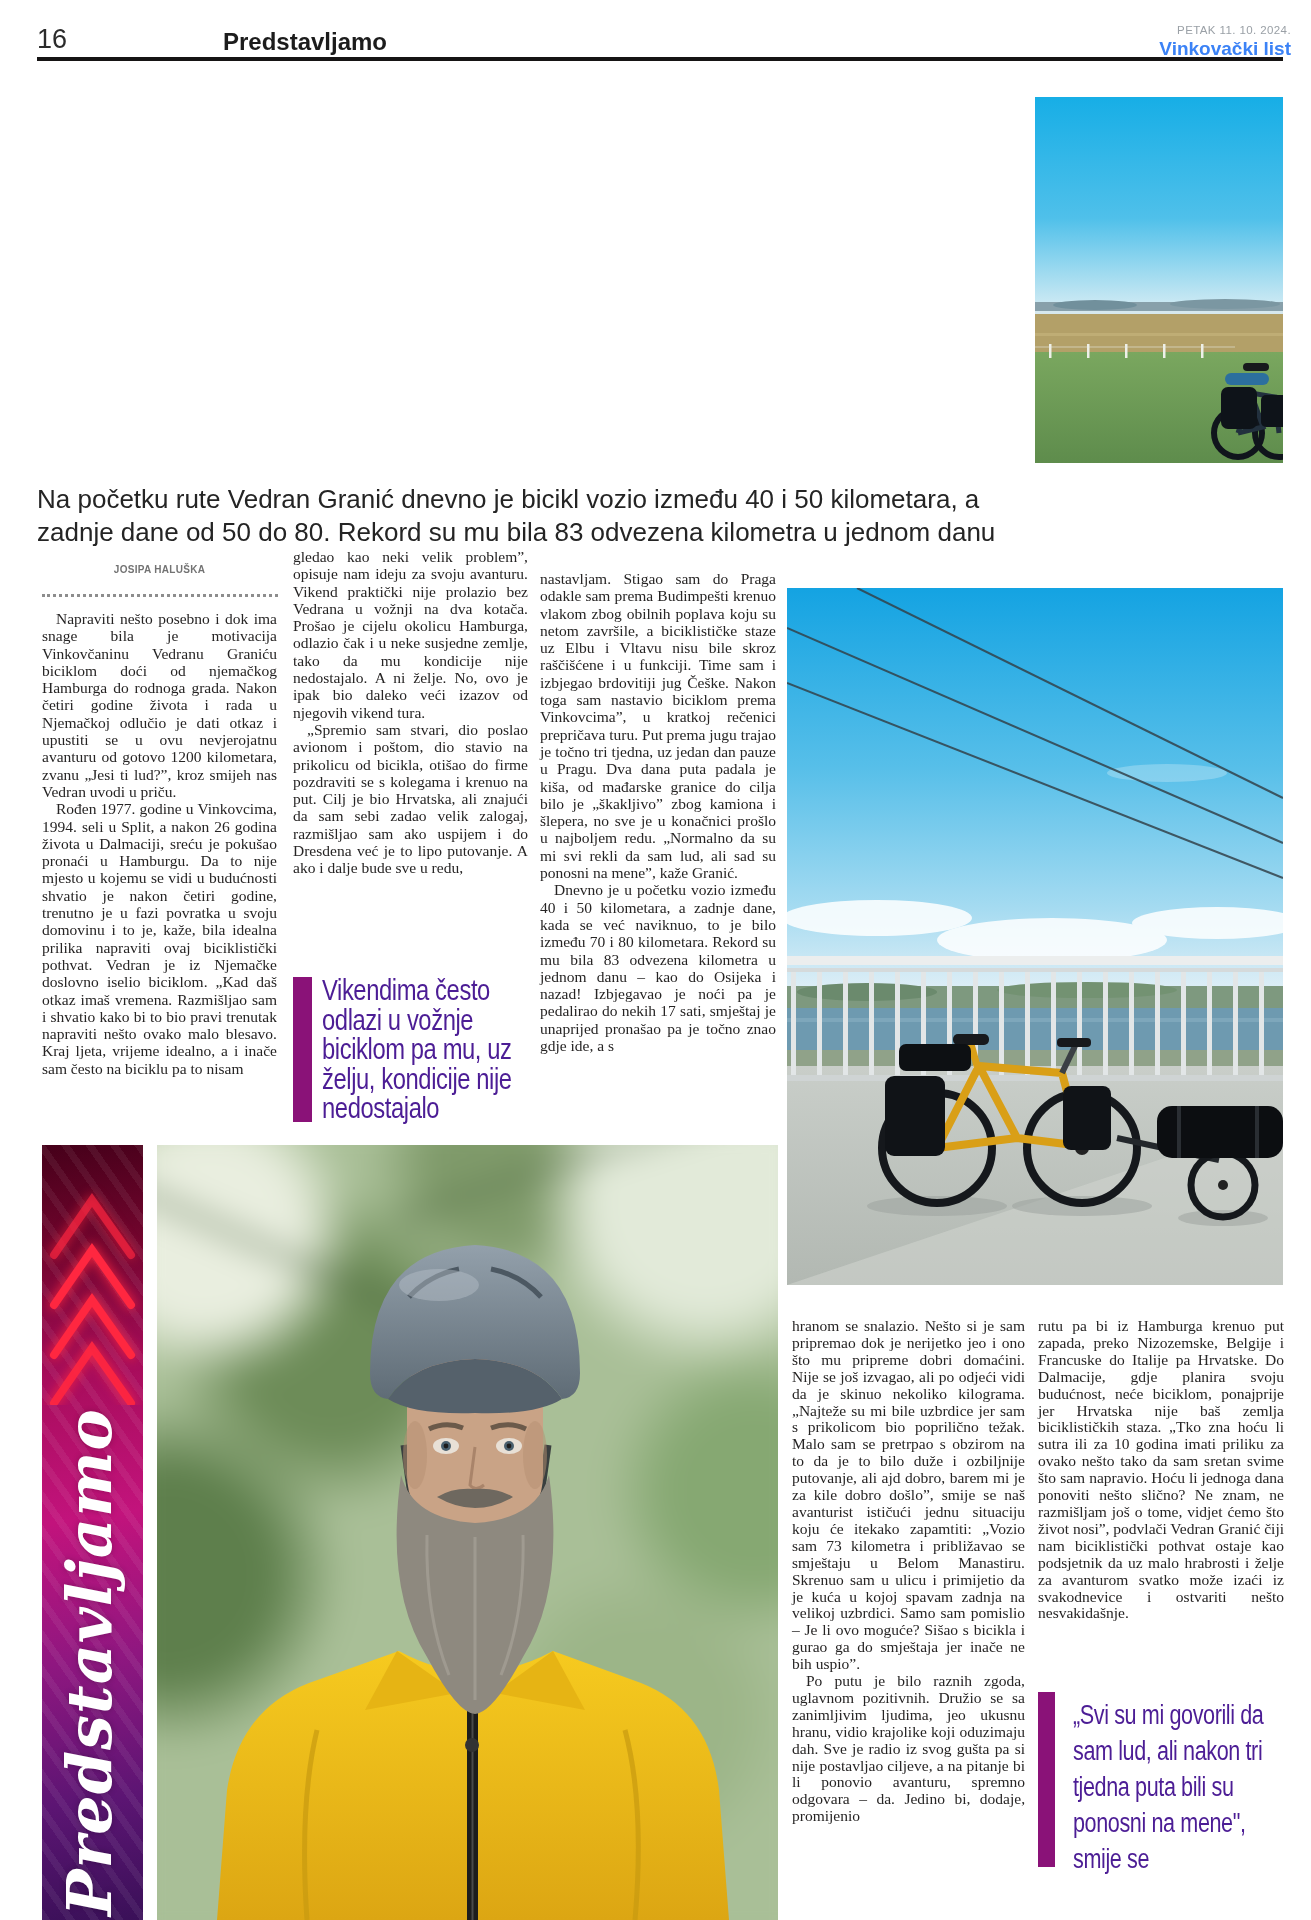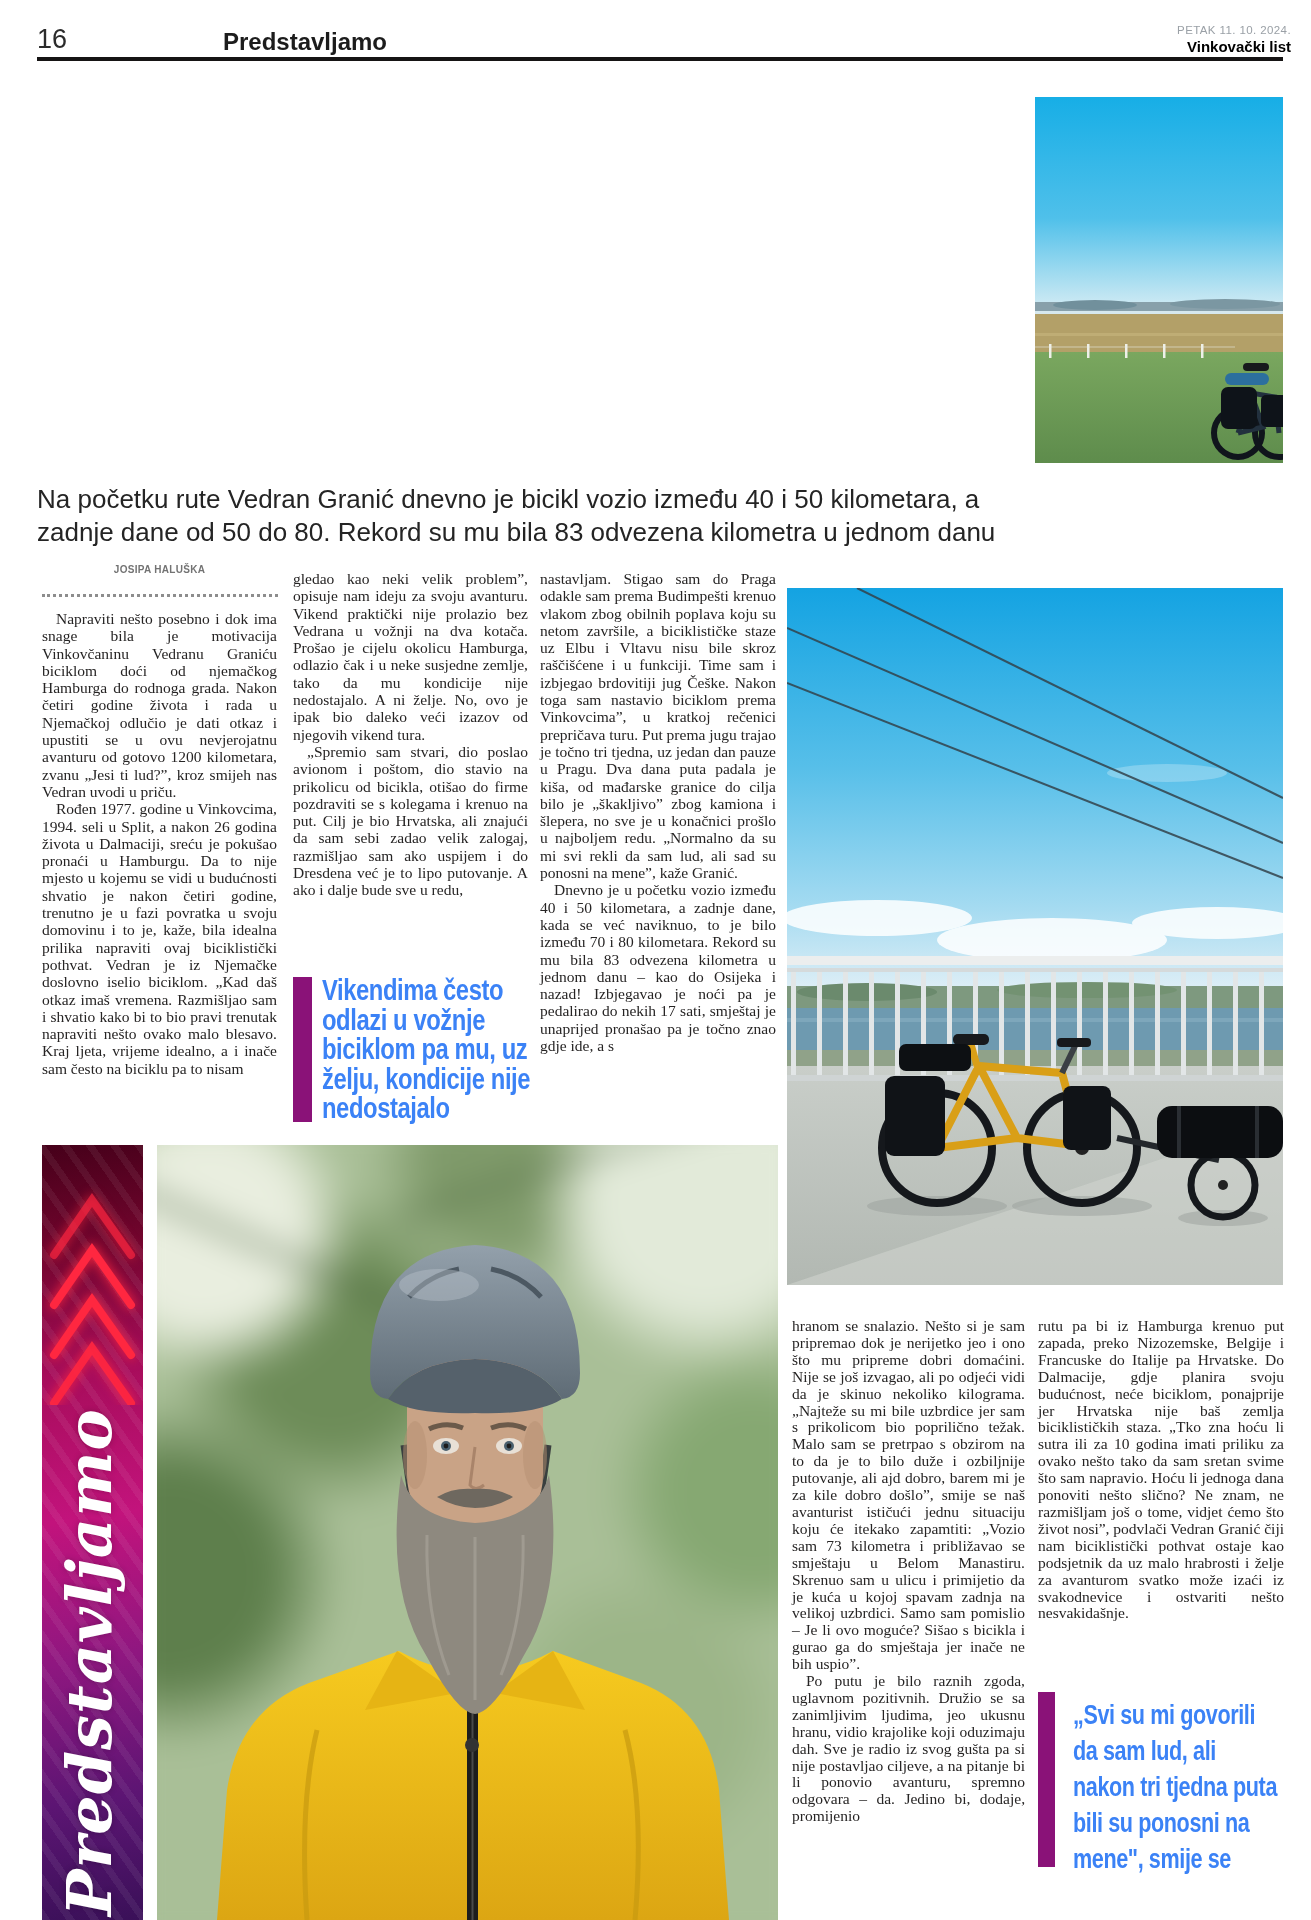--- a/index.html
+++ b/index.html
@@ -5,45 +5,45 @@
   html,body{margin:0;padding:0;background:#d9d9d9;}
   .page{position:relative;width:1311px;height:1920px;background:#ffffff;overflow:hidden;
         font-family:"Liberation Serif",serif;color:#262424;padding-left:8px;}
   
   .pagenum{position:absolute;left:37px;top:24px;font-family:"Liberation Sans",sans-serif;
            font-size:27px;color:#2b2b2b;}
   .section-label{position:absolute;left:190px;top:28px;width:230px;text-align:center;
            font-family:"Liberation Sans",sans-serif;font-size:24px;font-weight:bold;color:#1c1c1c;}
   .masthead{position:absolute;right:28px;top:24px;text-align:right;font-family:"Liberation Sans",sans-serif;margin-left:22px;}
   .masthead .date{font-size:11.5px;color:#9aa0a6;letter-spacing:.4px;}
-  .masthead .pub{font-size:15px;font-weight:bold;color:#000000;margin-top:2px;}
+  .masthead .pub{font-size:19px;font-weight:bold;color:#3b82f6;margin-top:2px;text-align:center;}
   .toprule{position:absolute;left:37px;top:57px;width:1246px;height:4px;background:#161414;}
   
   .headline{position:absolute;left:30px;top:62px;font-family:"Liberation Sans",sans-serif;
             font-weight:900;color:#211d1e;line-height:131px;font-size:124px;letter-spacing:-4px;}
   .headline .hl{display:inline-block;transform:scaleX(.8);transform-origin:0 50%;white-space:nowrap;}
   .subheadline{position:absolute;left:37px;top:483px;width:1010px;
             font-family:"Liberation Sans",sans-serif;font-size:26px;line-height:33px;color:#242424;}
   
   .byline{position:absolute;left:42px;top:564px;width:235px;text-align:center;
           font-family:"Liberation Sans",sans-serif;font-size:10px;font-weight:bold;color:#737373;letter-spacing:.3px;}
   .byline-rule{position:absolute;left:42px;top:594px;width:236px;border-top:3px dotted #8d8d8d;}
   .bodycol{position:absolute;text-align:justify;font-size:15.5px;line-height:17.3px;color:#262424;}
   .bodycol p{margin:0;}
   .bodycol p.ind{text-indent:14px;}
   .col1{left:42px;top:610px;width:235px;}
-  .col2{left:293px;top:570px;width:235px;}
+  .col2{left:293px;top:548px;width:235px;}
   .col3{left:540px;top:570px;width:236px;}
   .colA{left:792px;top:1318px;width:233px;line-height:16.9px;}
   .colB{left:1038px;top:1318px;width:246px;line-height:16.9px;}
   
   .pqbar{position:absolute;background:#8a1278;}
   .pqbar.q1{left:293px;top:977px;width:19px;height:145px;}
   .pqbar.q2{left:1038px;top:1692px;width:17px;height:175px;}
-  .pq{position:absolute;font-family:"Liberation Sans",sans-serif;font-weight:700;color:#3b82f6;letter-spacing:-.5px;}
+  .pq{position:absolute;font-family:"Liberation Sans",sans-serif;font-weight:400;color:#4c1d95;letter-spacing:-.5px;}
   .pq .inner{display:inline-block;transform-origin:0 0;}
   .pq1{left:322px;top:976px;width:230px;font-size:29px;line-height:29.5px;}
   .pq1 .inner{width:276px;transform:scaleX(.82);}
   .pq2{left:1073px;top:1697px;width:215px;font-size:27px;line-height:36px;}
   .pq2 .inner{width:262px;transform:scaleX(.8);}
   
   .photo{position:absolute;overflow:hidden;}
   .photo-top{left:1035px;top:97px;width:248px;height:366px;background:#8ecbe4;}
   .photo-bridge{left:787px;top:588px;width:496px;height:697px;background:#9bd2ec;}
   .photo-portrait{left:157px;top:1145px;width:621px;height:775px;background:#a9bf97;}

